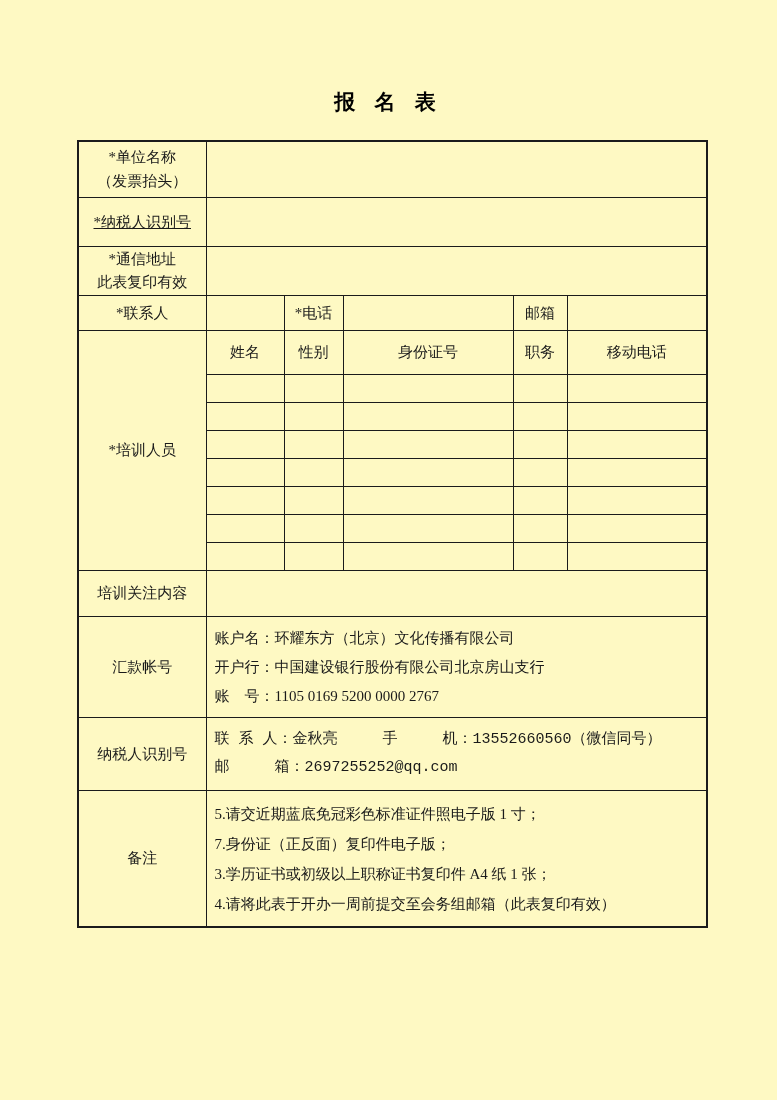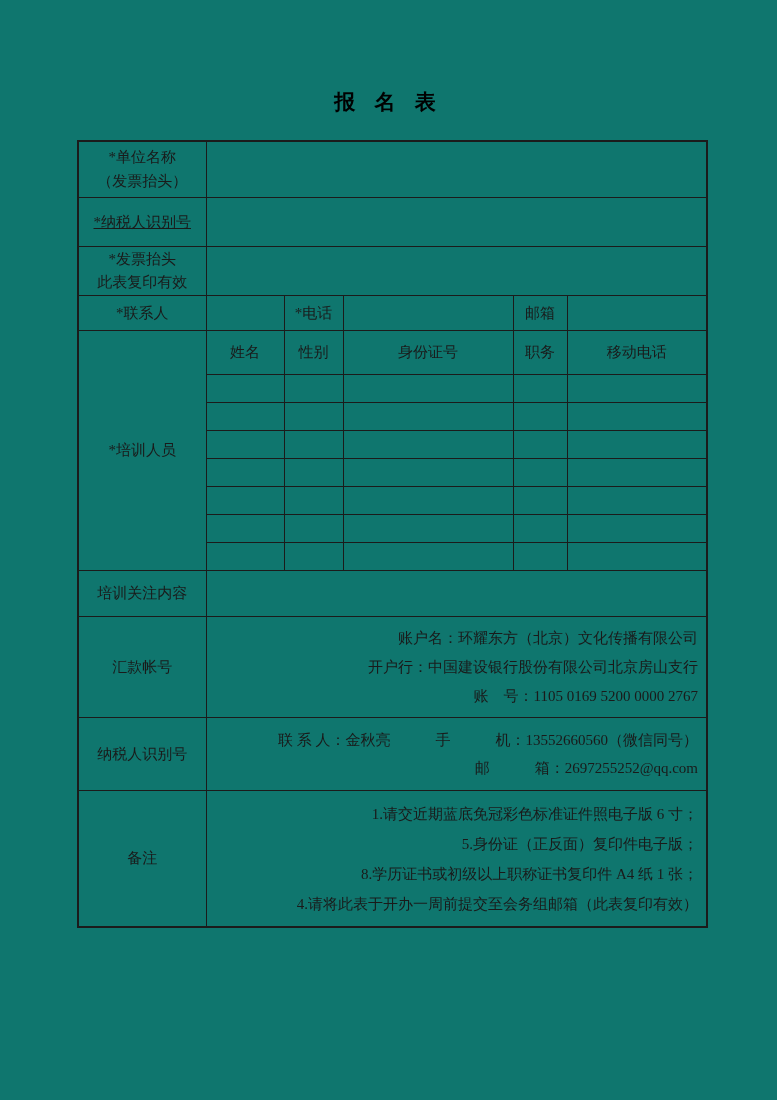--- a/index.html
+++ b/index.html
@@ -1,19 +1,19 @@
 <!DOCTYPE html>
 <html><head>
 <meta charset="utf-8">
 <style>
   html,body{margin:0;padding:0;background:#ffffff;}
   .page{
     position:relative;
     width:777px;height:1100px;
-    background:#0f766e;
+    background:#fef9c3;
     font-family:"Liberation Serif","DejaVu Serif",serif;
     color:#1a1a1a;
     overflow:hidden;
   }
   .doc-title{
     position:absolute;
     top:88px;left:0;width:777px;
     text-align:center;
     font-size:21px;
     font-weight:bold;
@@ -43,26 +43,26 @@
   tr.r-addr td{height:48px;}
   tr.r-contact td{height:34px;text-align:center;}
   tr.r-thead td{height:43px;}
   tr.trainee-row td{height:27px;}
   tr.r-focus td{height:45px;margin-left:28px;}
   tr.r-remit td{height:88px;}
   tr.r-teacher td{height:60px;}
   tr.r-remarks td{height:123px;}
   .two-line div{line-height:1.55;}
   td.content{
-    text-align:right;
-    padding:6px 8px 6px 16px;
+    text-align:left;
+    padding:6px 8px 6px 8px;
     vertical-align:middle;
   }
   .content .line{line-height:29px;}
-  .teacher-cell .line{line-height:28px;}
+  .teacher-cell .line{line-height:28px;font-family:Liberation Mono, monospace;}
   .remarks-cell .line{line-height:30px;}
 </style>
 </head>
 <body>
 
 <div class="page">
 
   <div class="doc-title">报  名  表</div>
 
   <table class="form">
@@ -84,21 +84,21 @@
         <td class="fill" colspan="5"></td>
       </tr>
 
       <tr class="r-tax">
         <td class="lbl">*纳税人识别号</td>
         <td class="fill" colspan="5"></td>
       </tr>
 
       <tr class="r-addr">
         <td class="lbl two-line">
-          <div>*发票抬头</div>
+          <div>*通信地址</div>
           <div>此表复印有效</div>
         </td>
         <td class="fill" colspan="5"></td>
       </tr>
 
       <tr class="r-contact">
         <td class="lbl">*联系人</td>
         <td class="fill"></td>
         <td class="lbl">*电话</td>
         <td class="fill"></td>
@@ -182,22 +182,22 @@
         <td class="lbl">纳税人识别号</td>
         <td class="content teacher-cell" colspan="5">
           <div class="line">联 系 人：金秋亮　　　手　　　机：13552660560（微信同号）</div>
           <div class="line">邮　　　箱：2697255252@qq.com</div>
         </td>
       </tr>
 
       <tr class="r-remarks">
         <td class="lbl">备注</td>
         <td class="content remarks-cell" colspan="5">
-          <div class="line">1.请交近期蓝底免冠彩色标准证件照电子版 6 寸；</div>
-          <div class="line">5.身份证（正反面）复印件电子版；</div>
-          <div class="line">8.学历证书或初级以上职称证书复印件 A4 纸 1 张；</div>
+          <div class="line">5.请交近期蓝底免冠彩色标准证件照电子版 1 寸；</div>
+          <div class="line">7.身份证（正反面）复印件电子版；</div>
+          <div class="line">3.学历证书或初级以上职称证书复印件 A4 纸 1 张；</div>
           <div class="line">4.请将此表于开办一周前提交至会务组邮箱（此表复印有效）</div>
         </td>
       </tr>
 
     </tbody>
   </table>
 </div>
 
 </body></html>

